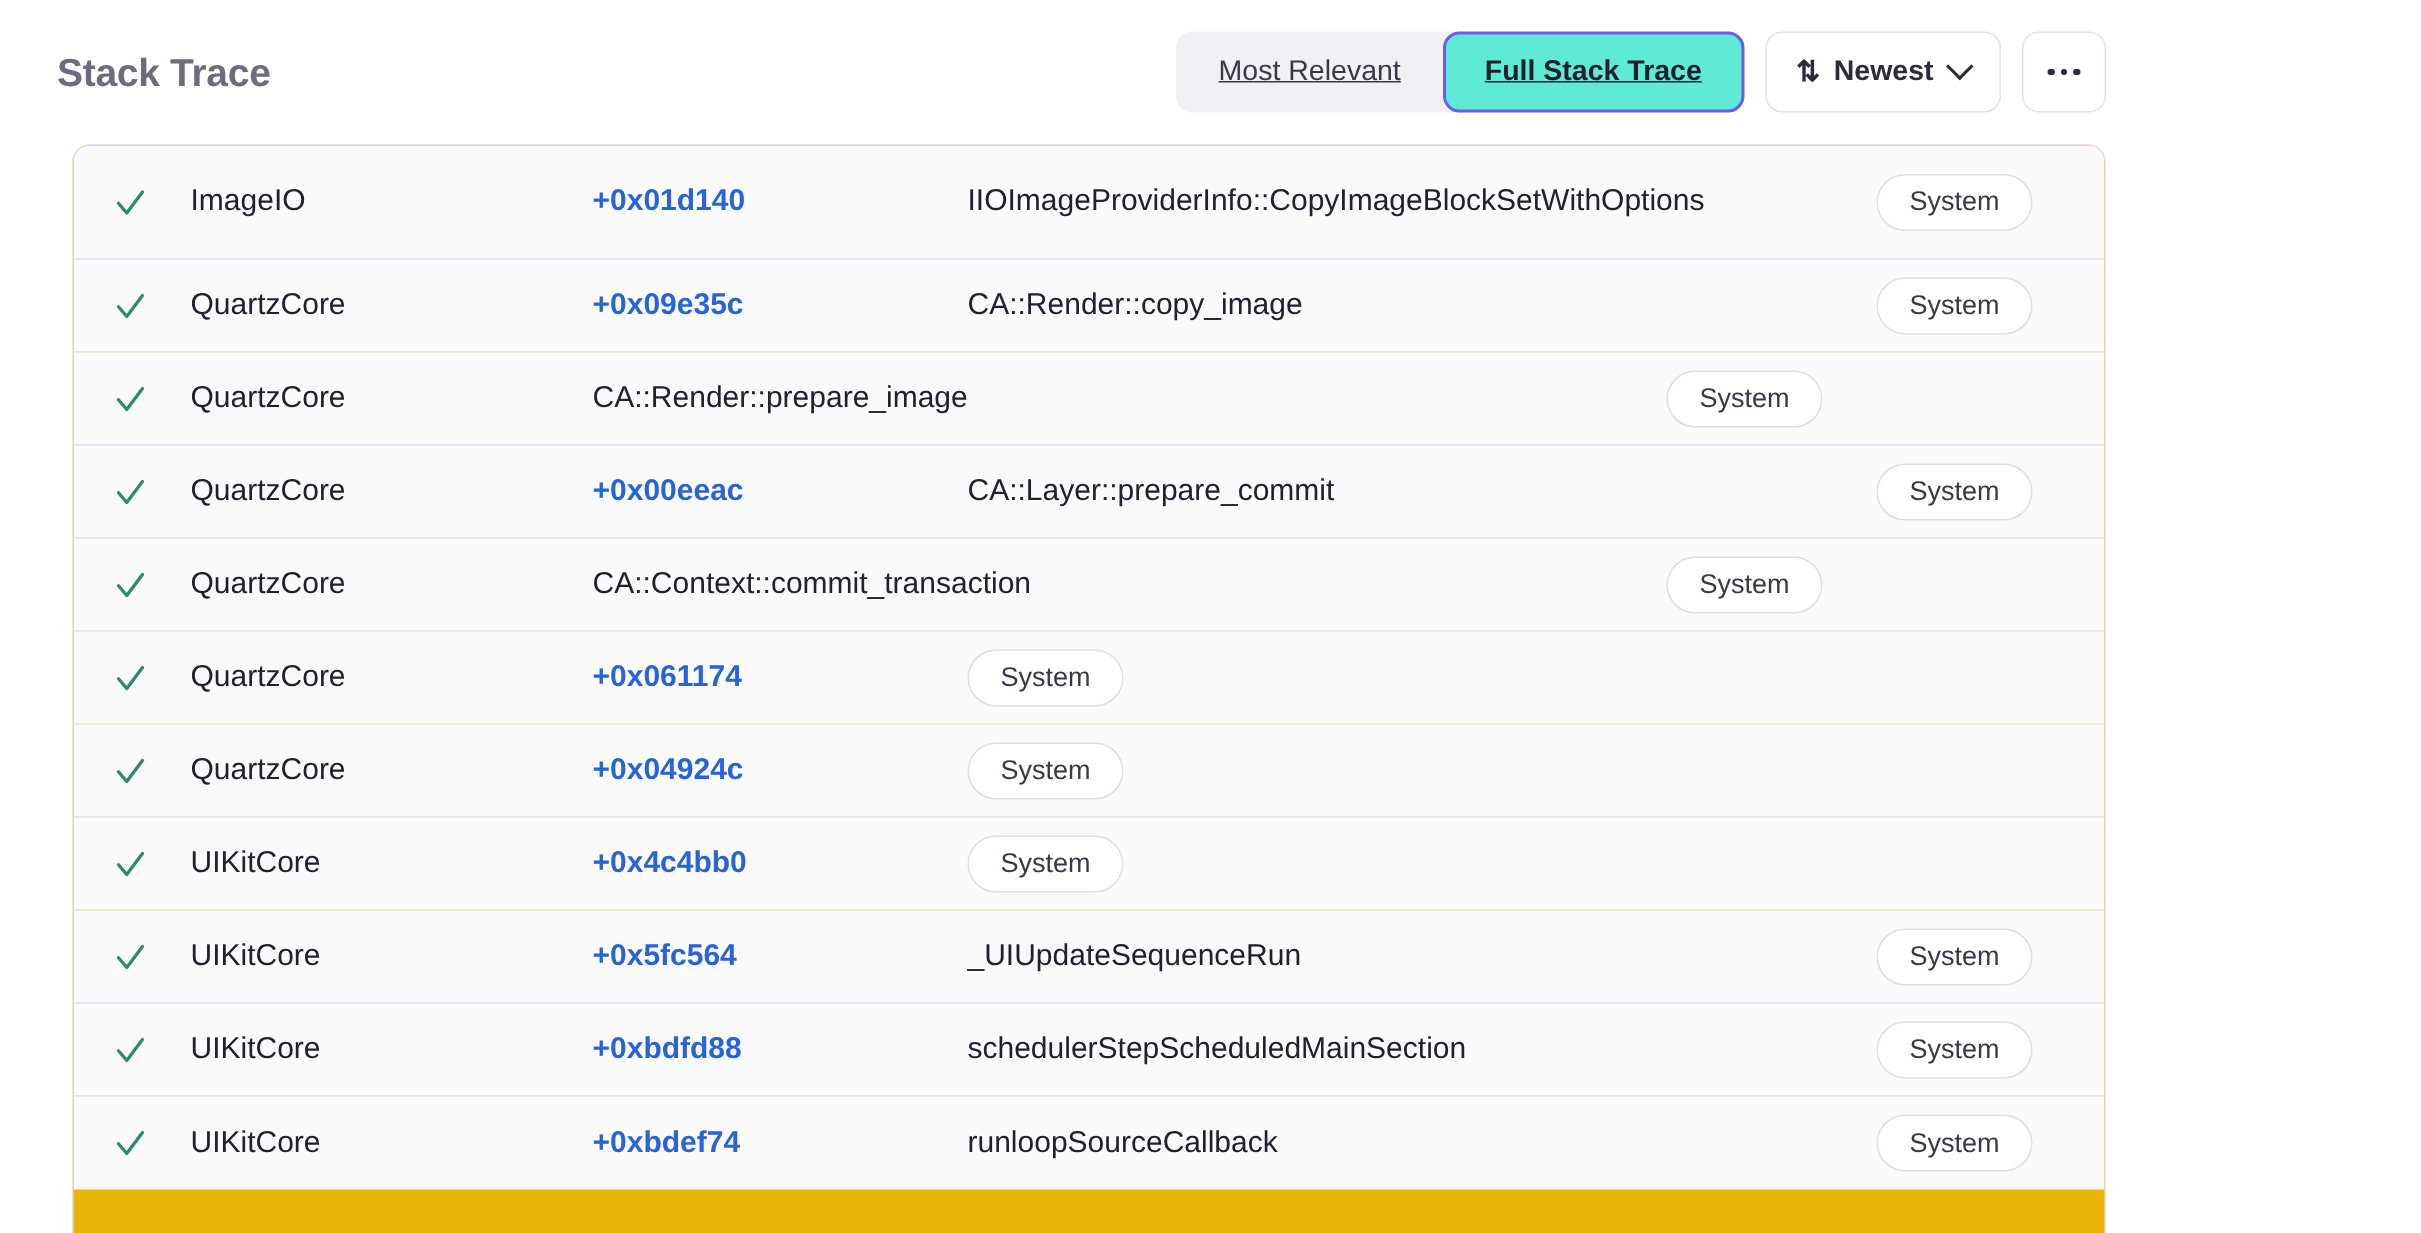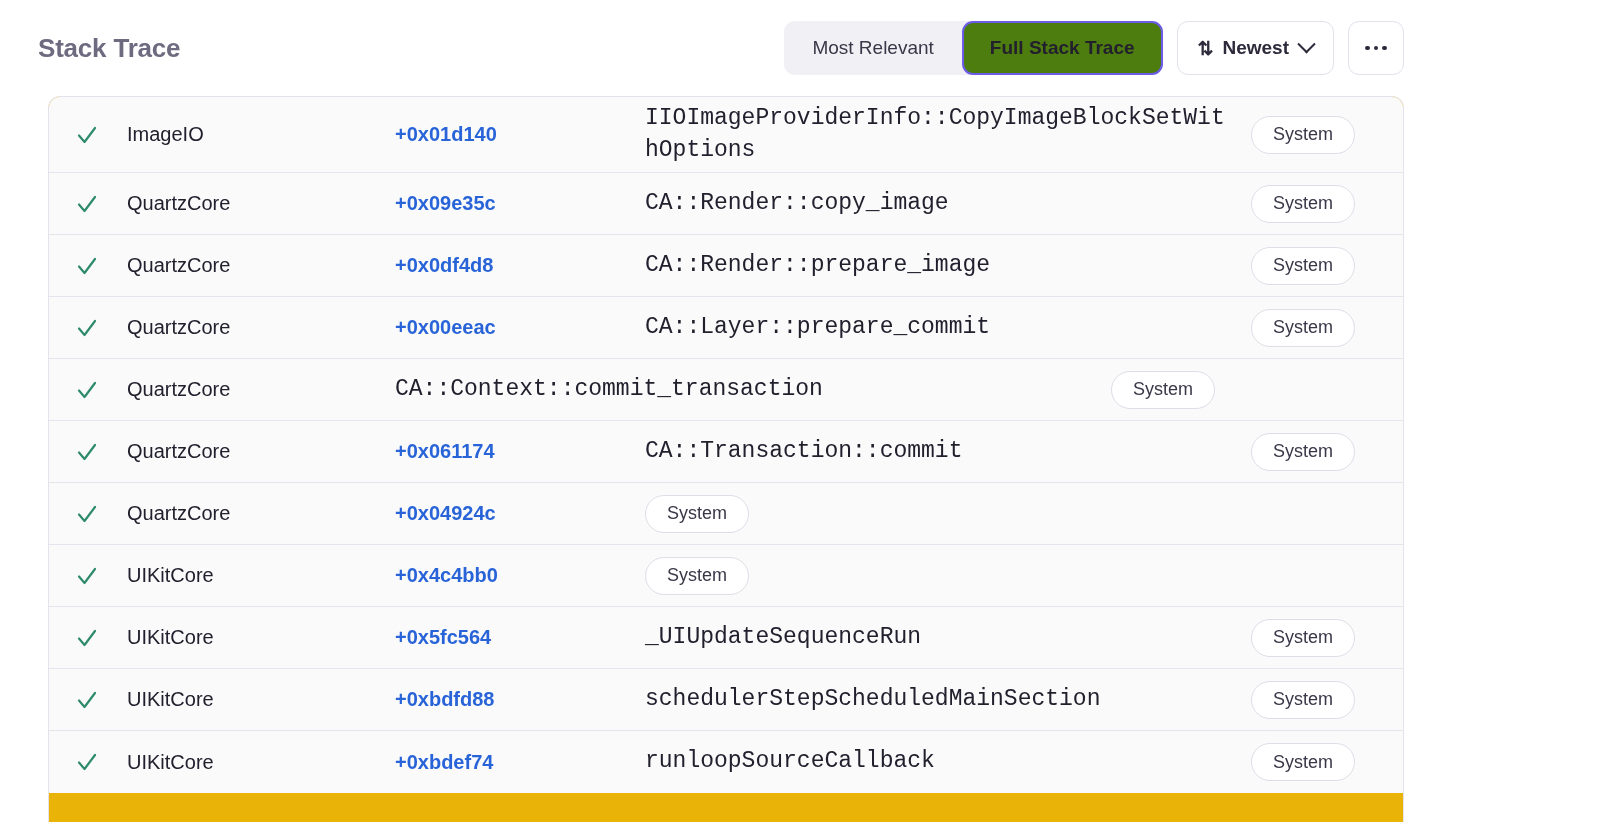--- a/index.html
+++ b/index.html
@@ -59,24 +59,25 @@
     justify-content: center;
     padding: 0 26px;
     font-size: 19px;
     color: #3b3748;
     border-radius: 11px;
     background: transparent;
     border: 2px solid transparent;
     cursor: pointer;
     white-space: nowrap;
     font-family: "Liberation Sans", sans-serif;
+    text-decoration: underline;
   }
 
   .seg-btn.active {
-    background: #4d7c0f;
+    background: #5eead4;
     border-color: #6c5ce7;
     font-weight: bold;
     color: #23202e;
   }
 
   
   .tb-btn {
     display: flex;
     align-items: center;
     gap: 11px;
@@ -177,22 +178,22 @@
     flex: 0 0 250px;
     font-size: 20px;
     color: #2864d8;
     font-family: "Liberation Sans", sans-serif;
     white-space: nowrap;
     font-weight: bold;
   }
 
   .cell-func {
     flex: 1 1 auto;
-    font-size: 23px;
-    font-family: Liberation Mono, monospace;
+    font-size: 20px;
+    font-family: Liberation Sans, sans-serif;
     color: #23202e;
     line-height: 1.35;
     word-break: break-all;
     padding-right: 18px;
     max-width: 716px;
   }
 
   .cell-badge {
     flex: 0 0 130px;
     display: flex;
@@ -277,21 +278,20 @@
       </div>
     </div>
 
     <div class="row">
       <div class="cell-check">
         <svg class="check" viewBox="0 0 24 24" fill="none">
           <path d="M4 12.5 L9.5 19 L20 5" stroke="#2e8b6a" stroke-width="2.2" stroke-linecap="round" stroke-linejoin="round"></path>
         </svg>
       </div>
       <div class="cell-module">QuartzCore</div>
-      <div class="cell-offset">+0x0df4d8</div>
       <div class="cell-func">CA::Render::prepare_image</div>
       <div class="cell-badge">
         <span class="badge">System</span>
       </div>
     </div>
 
     <div class="row">
       <div class="cell-check">
         <svg class="check" viewBox="0 0 24 24" fill="none">
           <path d="M4 12.5 L9.5 19 L20 5" stroke="#2e8b6a" stroke-width="2.2" stroke-linecap="round" stroke-linejoin="round"></path>
@@ -319,21 +319,20 @@
     </div>
 
     <div class="row">
       <div class="cell-check">
         <svg class="check" viewBox="0 0 24 24" fill="none">
           <path d="M4 12.5 L9.5 19 L20 5" stroke="#2e8b6a" stroke-width="2.2" stroke-linecap="round" stroke-linejoin="round"></path>
         </svg>
       </div>
       <div class="cell-module">QuartzCore</div>
       <div class="cell-offset">+0x061174</div>
-      <div class="cell-func">CA::Transaction::commit</div>
       <div class="cell-badge">
         <span class="badge">System</span>
       </div>
     </div>
 
     <div class="row">
       <div class="cell-check">
         <svg class="check" viewBox="0 0 24 24" fill="none">
           <path d="M4 12.5 L9.5 19 L20 5" stroke="#2e8b6a" stroke-width="2.2" stroke-linecap="round" stroke-linejoin="round"></path>
         </svg>

